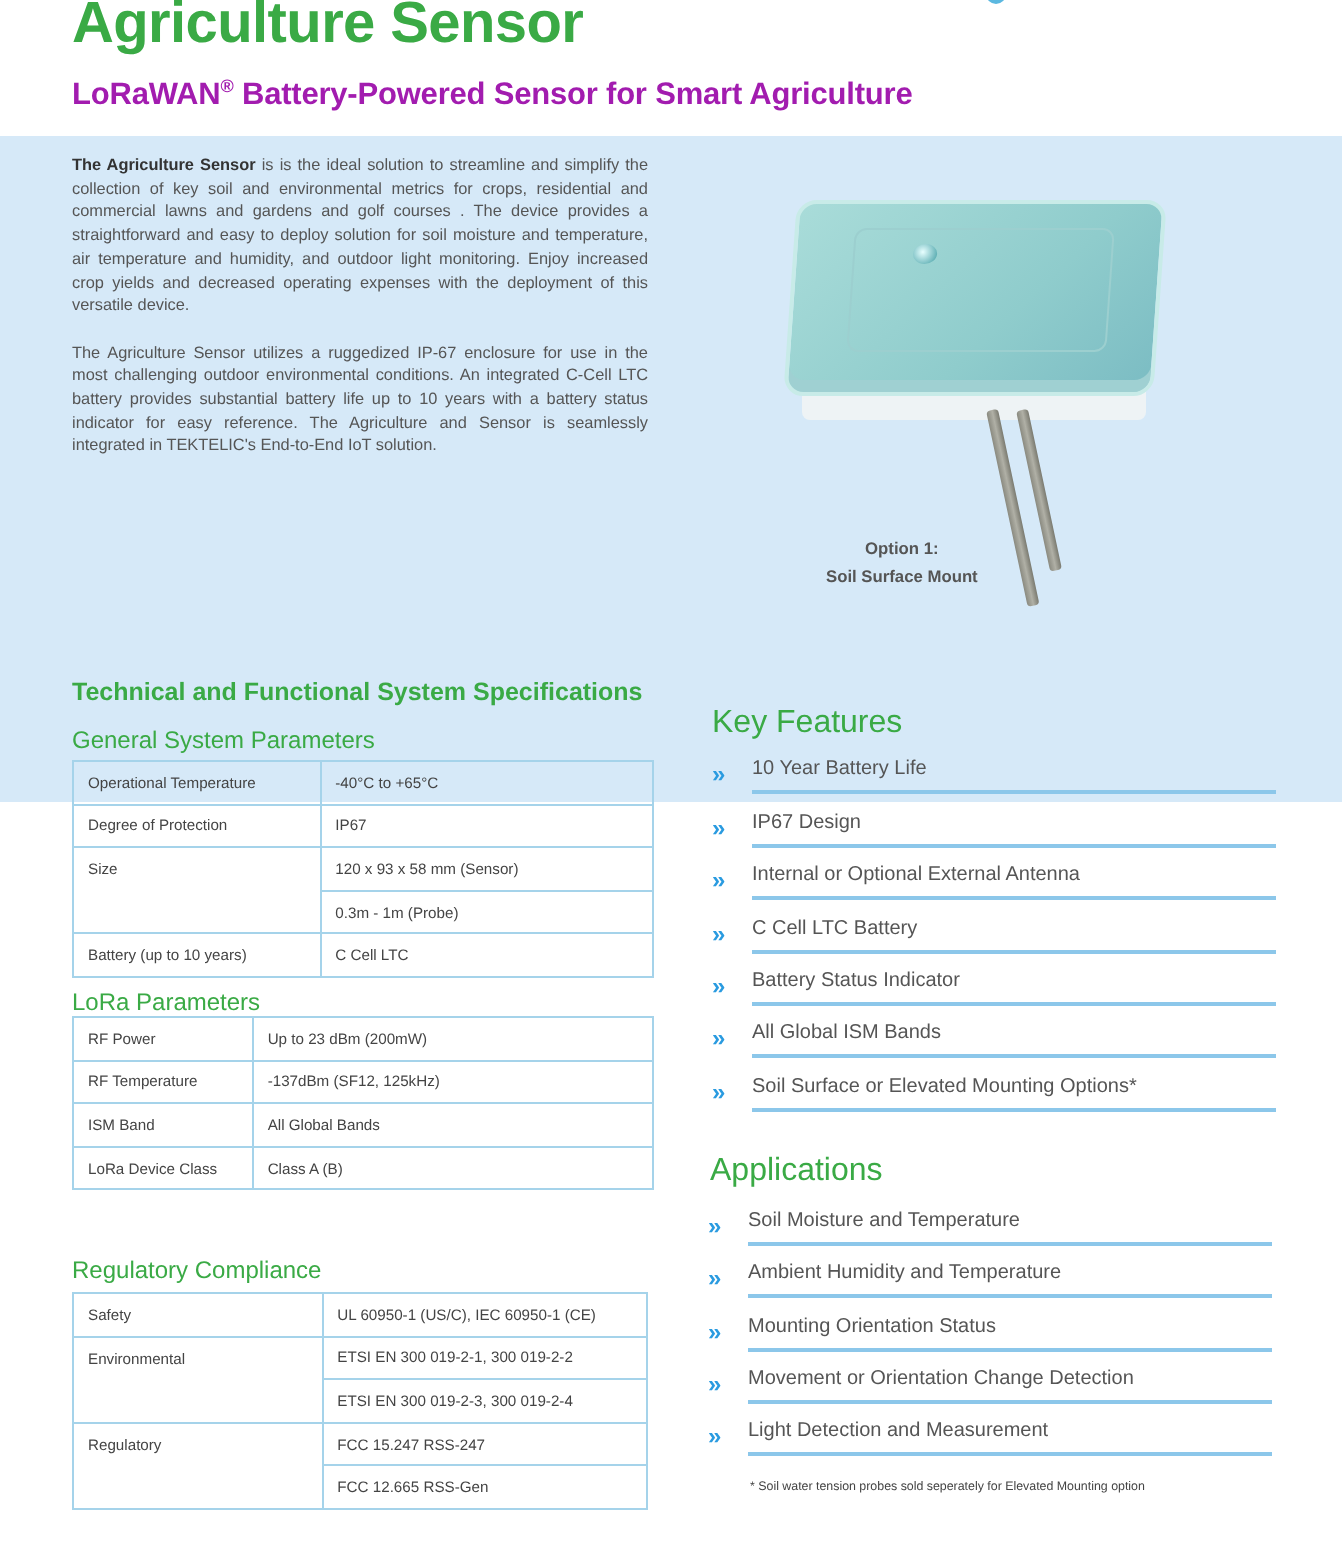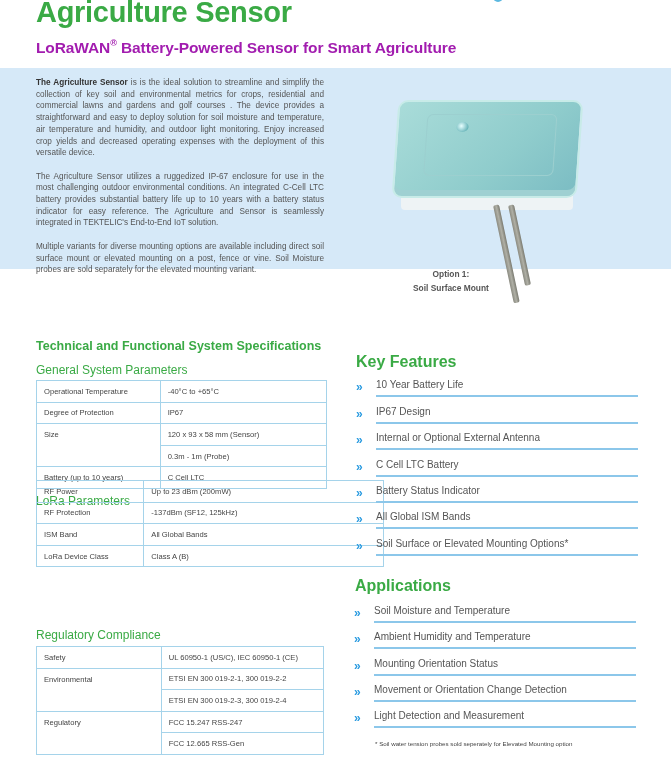--- a/index.html
+++ b/index.html
@@ -4,60 +4,59 @@
   <style>
     * { box-sizing: border-box; margin: 0; padding: 0; }
     html, body { width: 671px; height: 773px; overflow: hidden; background: #ffffff; }
     body { font-family: "Liberation Sans", sans-serif; color: #4a4a4a; position: relative; }
 
     .title { position: absolute; left: 36px; top: -4px; font-size: 29px; font-weight: bold; color: #3aaa45; letter-spacing: -0.3px; }
     .title-dot { position: absolute; left: 493px; top: -4px; width: 10px; height: 6px; background: #5bb8e0; border-radius: 0 0 5px 5px; }
     .subtitle { position: absolute; left: 36px; top: 39px; font-size: 15.5px; font-weight: bold; color: #a21caf; letter-spacing: -0.1px; }
     .subtitle sup { font-size: 9px; vertical-align: top; position: relative; top: -1px; }
 
-    .hero { position: absolute; left: 0; top: 68px; width: 671px; height: 201px; background: #d6e9f8; }
+    .hero { position: absolute; left: 0; top: 68px; width: 671px; height: 333px; background: #d6e9f8; }
     .hero-text { position: absolute; left: 36px; top: 9px; width: 288px; font-size: 8.2px; line-height: 11.7px; color: #555; text-align: justify; }
     .hero-text p { margin-bottom: 11.7px; }
     .hero-text b { color: #333; }
 
     .device { position: absolute; left: 395px; top: 100px; width: 185px; height: 120px; }
     .device-body { position: absolute; left: 0; top: 0; width: 185px; height: 98px; background: linear-gradient(135deg, #a9dcd9 0%, #8fcccc 60%, #7bbcc3 100%); border-radius: 10px; border: 2px solid #c8ebe8; transform: skewX(-4deg); box-shadow: inset 0 -6px 0 #9fd0d2; }
     .device-inner { position: absolute; left: 28px; top: 12px; width: 130px; height: 62px; border: 1px solid #9ccfcf; border-radius: 6px; }
     .device-led { position: absolute; left: 58px; top: 20px; width: 12px; height: 10px; border-radius: 50%; background: radial-gradient(circle at 40% 40%, #e8ffff, #3a9aa0); }
     .device-base { position: absolute; left: 6px; top: 96px; width: 172px; height: 14px; background: #eef3f5; border-radius: 0 0 4px 4px; }
     .probe1 { position: absolute; left: 493px; top: 205px; width: 6px; height: 100px; background: linear-gradient(90deg, #8a8a80, #b0b0a6, #7a7a70); transform: rotate(-12deg); transform-origin: top center; border-radius: 2px; }
     .probe2 { position: absolute; left: 508px; top: 205px; width: 6px; height: 82px; background: linear-gradient(90deg, #8a8a80, #b0b0a6, #7a7a70); transform: rotate(-12deg); transform-origin: top center; border-radius: 2px; }
     .option-label { position: absolute; left: 413px; top: 267px; font-size: 8.4px; font-weight: bold; line-height: 14px; color: #555; text-align: center; }
 
     .spec-title { position: absolute; left: 36px; top: 339px; font-size: 12.5px; font-weight: bold; color: #3aaa45; }
     .section-h { position: absolute; left: 36px; font-size: 12px; color: #3aaa45; }
 
     table.spec { position: absolute; left: 36px; border-collapse: collapse; font-size: 7.6px; color: #444; }
     table.spec td { border: 1px solid #a5d3ea; padding: 0 7px; height: 21.6px; vertical-align: middle; }
     table.spec td.sub { vertical-align: top; padding-top: 6px; }
 
-    .kf-title, .app-title { position: absolute; left: 356px; font-size: 16px; color: #3aaa45; font-weight: bold; }
+    .kf-title, .app-title { position: absolute; left: 356px; font-size: 16px; color: #3aaa45; }
     .list-item { position: absolute; left: 356px; width: 282px; height: 26.4px; }
     .list-item .chev { position: absolute; left: 0; top: 2px; font-size: 12px; color: #2a9be0; font-weight: bold; letter-spacing: -3px; }
     .list-item .txt { position: absolute; left: 20px; top: 1px; font-size: 10px; color: #555; white-space: nowrap; }
     .list-item .line { position: absolute; left: 20px; top: 17px; width: 262px; height: 2px; background: #8cc7ea; }
     .footnote { position: absolute; left: 375px; top: 740px; font-size: 6.2px; color: #444; }
   </style>
 </head>
 <body>
 
 <div class="title">Agriculture Sensor</div>
 <div class="title-dot"></div>
 <div class="subtitle"><span>LoRaWAN</span><sup>®</sup><span> Battery-Powered Sensor for Smart Agriculture</span></div>
 
 <section class="hero">
   <div class="hero-text">
     <p><b>The Agriculture Sensor</b><span> is is the ideal solution to streamline and simplify the collection of key soil and environmental metrics for crops, residential and commercial lawns and gardens and golf courses .  The device provides a straightforward and easy to deploy solution for soil moisture and temperature, air temperature and humidity, and outdoor light monitoring. Enjoy increased crop yields and decreased operating expenses with the deployment of this versatile device.</span></p>
     <p>The Agriculture Sensor utilizes a ruggedized IP-67 enclosure for use in the most challenging outdoor environmental conditions. An integrated C-Cell LTC battery provides substantial battery life up to 10 years with a battery status indicator for easy reference. The Agriculture and Sensor is seamlessly integrated in TEKTELIC's End-to-End IoT solution.</p>
-    <p>Multiple variants for diverse mounting options are available including direct soil surface mount or elevated mounting on a post, fence or vine. Soil Moisture probes are sold separately for the elevated mounting variant.</p>
   </div>
 </section>
 
 <div class="device">
   <div class="device-base"></div>
   <div class="device-body">
     <div class="device-inner"></div>
     <div class="device-led"></div>
   </div>
 </div>
@@ -93,32 +92,32 @@
         <td>0.3m - 1m (Probe)</td>
       </tr>
   <tr>
         <td>Battery (up to 10 years)</td>
         <td>C Cell LTC</td>
       </tr>
 </tbody>
   </table>
 
 <div class="section-h" style="top:494px">LoRa Parameters</div>
-<table class="spec" style="top:480px; width:348px">
+<table class="spec" style="top:508px; width:291px">
   <colgroup>
       <col style="width:90px">
       <col style="width:201px">
     </colgroup>
   <tbody>
       <tr>
         <td>RF Power</td>
         <td>Up to 23 dBm (200mW)</td>
       </tr>
   <tr>
-        <td>RF Protection</td>
+        <td>RF Temperature</td>
         <td>-137dBm (SF12, 125kHz)</td>
       </tr>
   <tr>
         <td>ISM Band</td>
         <td>All Global Bands</td>
       </tr>
   <tr>
         <td>LoRa Device Class</td>
         <td>Class A (B)</td>
       </tr>

